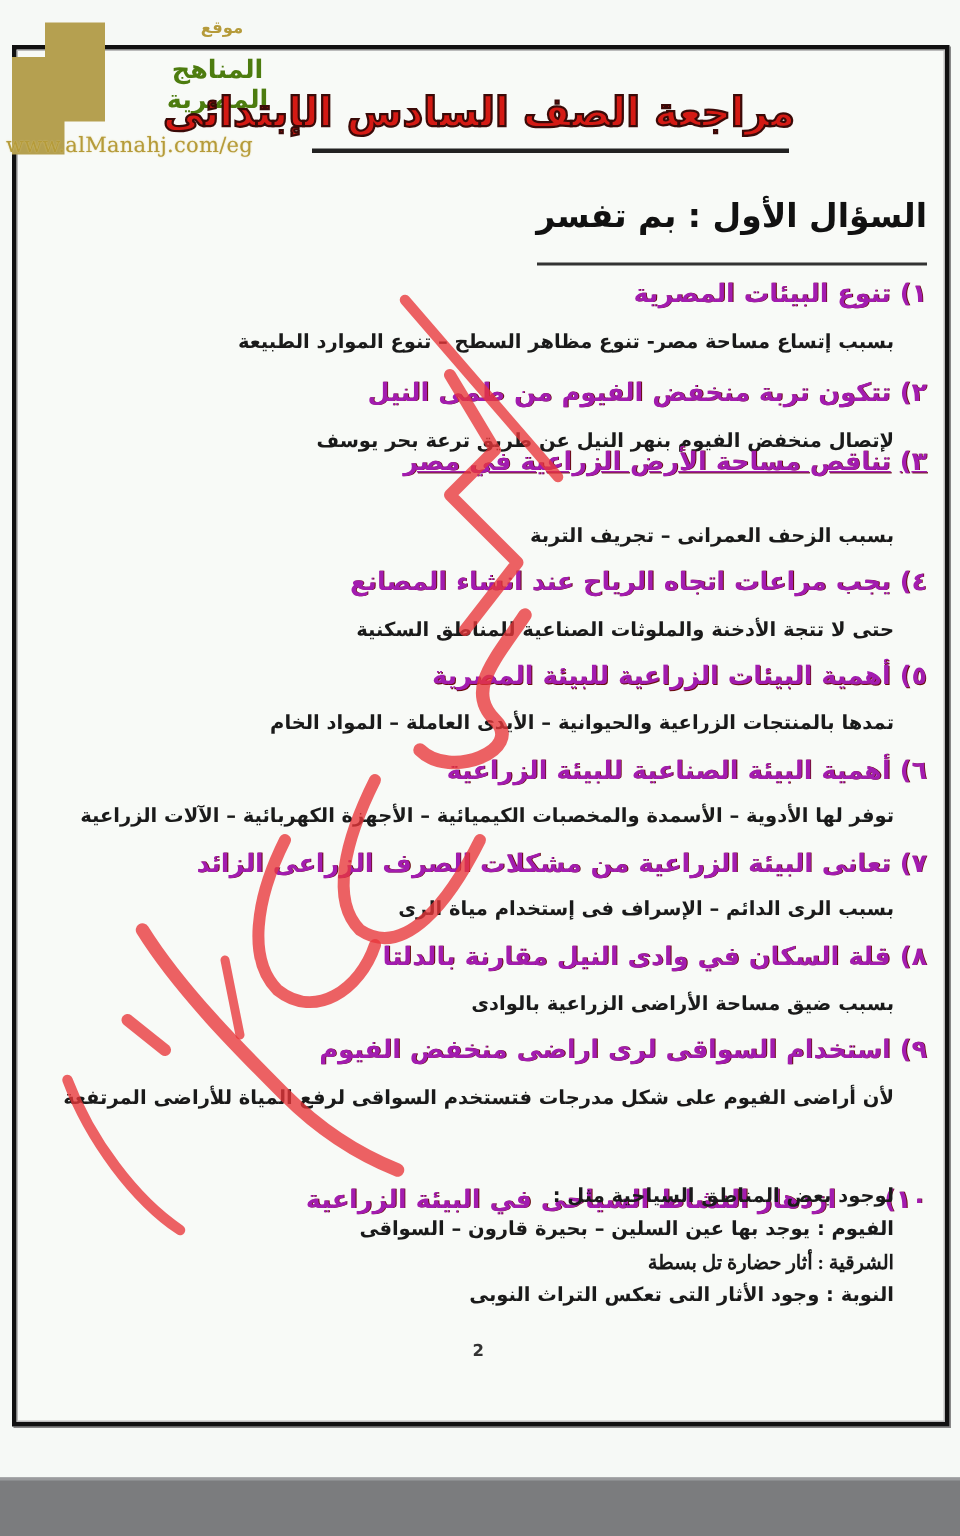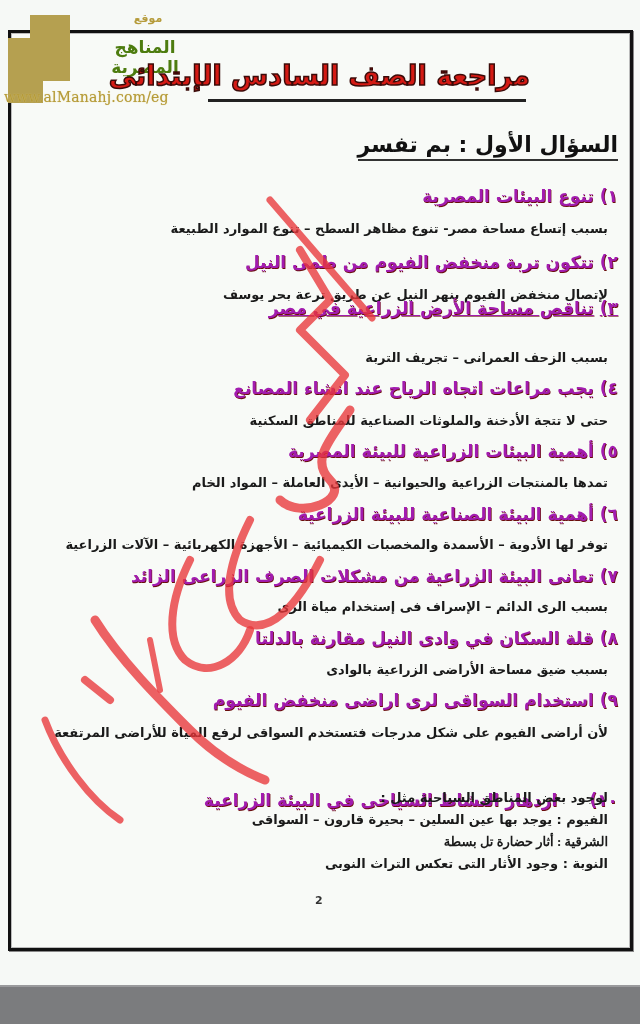--- a/index.html
+++ b/index.html
@@ -46,32 +46,32 @@
       direction: rtl; font-weight: bold; font-size: 27px; color: #d41a14;
       -webkit-text-stroke: 1.5px #3a0a08;
       letter-spacing: 0.5px;
     }
     .title-underline {
       position: absolute; left: 208px; top: 99px; width: 318px; height: 3px; background: #222;
     }
     .q-title {
       position: absolute; right: 22px; top: 132px;
       direction: rtl; font-weight: bold; font-size: 22px; color: #111;
-      border-bottom: 2px solid #333; padding-bottom: 2px;
+      border-bottom: 2px solid #333; padding-bottom: 18px;
     }
     .items { position: absolute; right: 22px; top: 0; width: 600px; direction: rtl; }
     .item-h {
       position: absolute; right: 0; direction: rtl; white-space: nowrap;
       font-weight: bold; font-size: 17px; color: #a21caf;
       text-shadow: 0.6px 0.6px 0 #6a0c0c;
     }
     .item-h .num { margin-left: 6px; }
     .item-h.wide .num { margin-left: 32px; }
     .item-a {
-      position: absolute; right: 10px; direction: rtl; white-space: nowrap;
+      position: absolute; right: 22px; direction: rtl; white-space: nowrap;
       font-weight: bold; font-size: 13px; color: #1a1a1a;
     }
     .page-num {
       position: absolute; left: 315px; top: 894px; font-size: 11px; font-weight: bold; color: #333;
     }
     .watermark { position: absolute; left: 0; top: 0; width: 640px; height: 985px; pointer-events: none; }
   </style>
 </head>
 <body>
 

